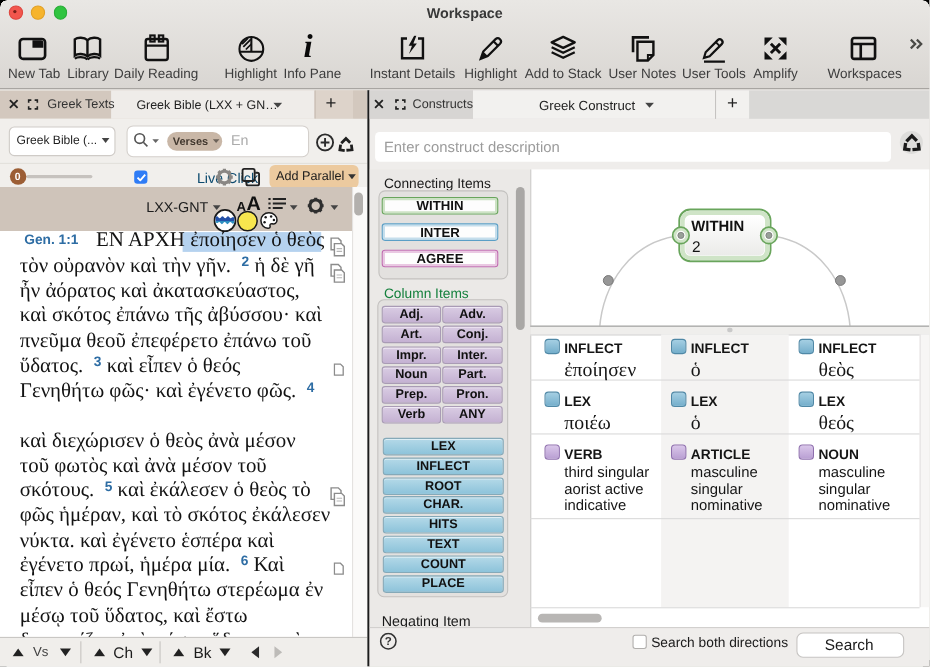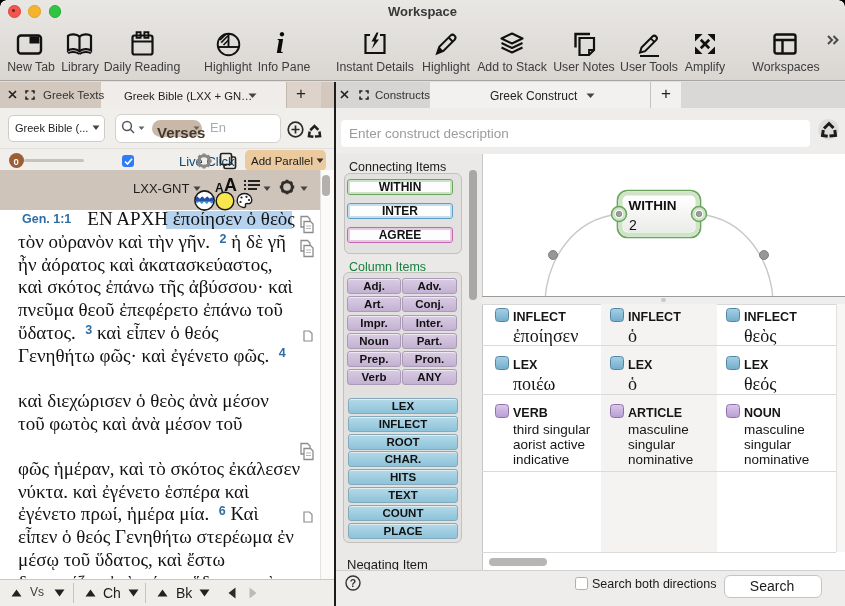--- a/index.html
+++ b/index.html
@@ -134,21 +134,21 @@
     </svg>
   <div class="abs" style="left:115px;top:32px;width:164px;height:27px;background:#fff;border:1px solid #d4d0cc;border-radius:6px;"></div>
   <svg class="abs" style="left:121px;top:38px" width="15" height="15" viewBox="0 0 15 15">
     <circle cx="6" cy="6" r="4.4" fill="none" stroke="#555" stroke-width="1.5"></circle>
     <path d="M9.3 9.3 L13 13" stroke="#555" stroke-width="1.5"></path>
     </svg>
   <svg class="abs" style="left:138px;top:44px" width="7" height="5" viewBox="0 0 7 5">
     <path d="M0.5 0.5 L3.5 4 L6.5 0.5 Z" fill="#666"></path>
     </svg>
   <div class="abs" style="left:152px;top:37.5px;width:50px;height:17px;background:#c9b7a7;border-radius:9px;"></div>
-  <div class="abs" style="left:157px;top:41.5px;font-size:15px;font-weight:700;color:#42382f;">Verses</div>
+  <div class="abs" style="left:157px;top:41.5px;font-size:10px;font-weight:700;color:#42382f;">Verses</div>
   <svg class="abs" style="left:193px;top:44px" width="7" height="5" viewBox="0 0 7 5">
     <path d="M0.5 0.5 L3.5 4 L6.5 0.5 Z" fill="#6b6158"></path>
     </svg>
   <div class="abs" style="left:210px;top:38px;font-size:13px;color:#ababab;">En</div>
   <svg class="abs" style="left:287px;top:39px" width="17" height="17" viewBox="0 0 17 17">
     <circle cx="8.5" cy="8.5" r="7.3" fill="none" stroke="#2b2b2b" stroke-width="1.7"></circle>
     <path d="M8.5 4.5 V12.5 M4.5 8.5 H12.5" stroke="#2b2b2b" stroke-width="1.7"></path>
     </svg>
   <svg class="abs" style="left:306px;top:41px" width="17" height="17" viewBox="0 0 20 20">
     <path d="M5 8.5 L10 3.5 L14.5 8 M15.8 10 L16.5 15.5 L10.5 16 M8.7 16.3 L3.5 15.5 L4.3 10" fill="none" stroke="#1f1f1f" stroke-width="3"></path>
@@ -231,20 +231,21 @@
   <div class="abs" style="left:166px;top:129px;width:126px;height:18px;background:#b5d2ef;"></div>
   <div class="gl" style="top:126px"><span style="font-family:'Liberation Sans';font-weight:700;font-size:12.5px;color:#2e6da4;position:relative;top:-2px;margin-left:4px;margin-right:16px;">Gen. 1:1</span>ΕΝ ΑΡΧΗ <span class="hl">ἐποίησεν ὁ θεὸς</span></div>
   <div class="gl" style="top:149px">τὸν οὐρανὸν καὶ τὴν γῆν.&nbsp; <span class="vn">2</span> ἡ δὲ γῆ</div>
   <div class="gl" style="top:172px">ἦν ἀόρατος καὶ ἀκατασκεύαστος,</div>
   <div class="gl" style="top:194px">καὶ σκότος ἐπάνω τῆς ἀβύσσου· καὶ</div>
   <div class="gl" style="top:217px">πνεῦμα θεοῦ ἐπεφέρετο ἐπάνω τοῦ</div>
   <div class="gl" style="top:240px">ὕδατος.&nbsp; <span class="vn">3</span> καὶ εἶπεν ὁ θεός</div>
   <div class="gl" style="top:263px">Γενηθήτω φῶς· καὶ ἐγένετο φῶς.&nbsp; <span class="vn">4</span></div>
   <div class="gl" style="top:308px">καὶ διεχώρισεν ὁ θεὸς ἀνὰ μέσον</div>
   <div class="gl" style="top:331px">τοῦ φωτὸς καὶ ἀνὰ μέσον τοῦ</div>
+  <div class="gl" style="top:353px">σκότους.&nbsp; <span class="vn">5</span> καὶ ἐκάλεσεν ὁ θεὸς τὸ</div>
   <div class="gl" style="top:376px">φῶς ἡμέραν, καὶ τὸ σκότος ἐκάλεσεν</div>
   <div class="gl" style="top:399px">νύκτα. καὶ ἐγένετο ἑσπέρα καὶ</div>
   <div class="gl" style="top:421px">ἐγένετο πρωί, ἡμέρα μία.&nbsp; <span class="vn">6</span> Καὶ</div>
   <div class="gl" style="top:444px">εἶπεν ὁ θεός Γενηθήτω στερέωμα ἐν</div>
   <div class="gl" style="top:467px">μέσῳ τοῦ ὕδατος, καὶ ἔστω</div>
   <div class="gl" style="top:490px">διαχωρίζον ἀνὰ μέσον ὕδατος καὶ</div>
 
   <svg class="abs" style="left:299px;top:133px" width="16" height="19" viewBox="0 0 16 19">
     <path d="M2 12 V1.5 H8.5 L11 4 V12 Z" fill="#fff" stroke="#8c8c8c" stroke-width="1.3"></path>
     <path d="M5 17.5 V6.5 H11.5 L14 9 V17.5 Z" fill="#fff" stroke="#8c8c8c" stroke-width="1.3"></path>

